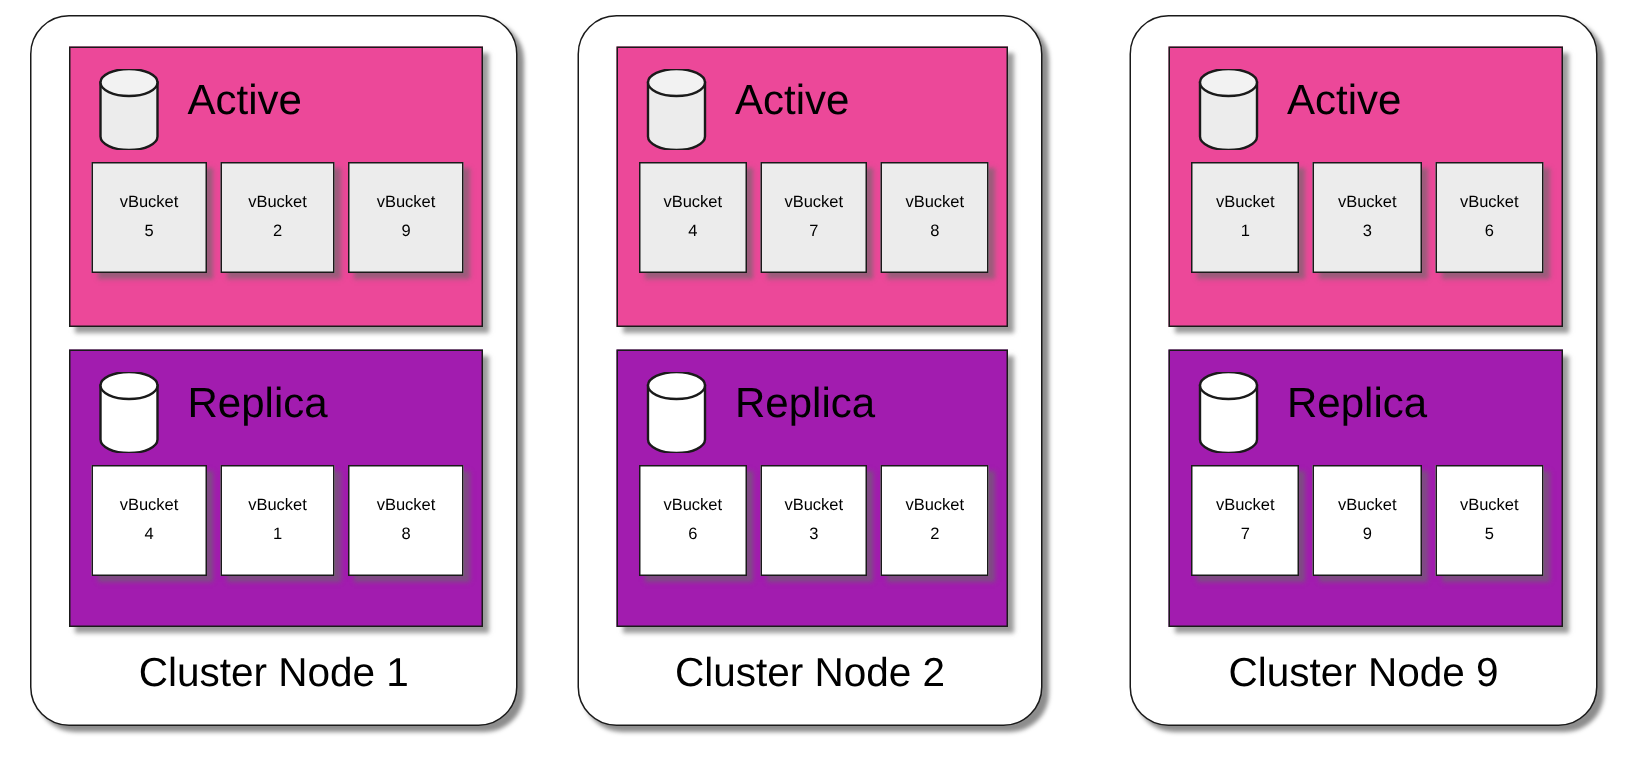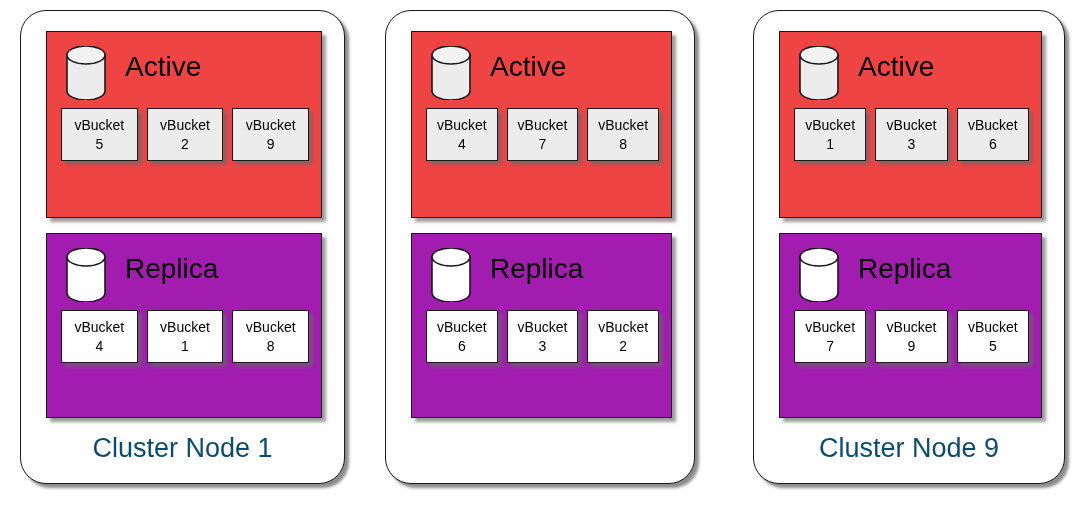--- a/index.html
+++ b/index.html
@@ -41,21 +41,21 @@
     position: absolute;
     left: 25px;
     right: 22px;
     border: 1.5px solid #1a1a1a;
     box-sizing: border-box;
     box-shadow: 4px 4px 3px rgba(90,90,90,0.6);
   }
   .panel.active-panel {
     top: 20px;
     height: 187px;
-    background: #ef4444;
+    background: #ec4899;
   }
   .panel.replica-panel {
     top: 222px;
     height: 185px;
     background: #a21caf;
   }
 
   
   .panel-head {
     position: relative;
@@ -85,48 +85,48 @@
     position: absolute;
     left: 14px;
     right: 12px;
     top: 76px;
     display: flex;
     justify-content: flex-start;
     gap: 9px;
   }
   .vbucket {
     width: 79px;
-    height: 53px;
+    height: 74px;
     border: 1.5px solid #1a1a1a;
     box-sizing: border-box;
     display: flex;
     flex-direction: column;
     align-items: center;
     justify-content: center;
-    font-size: 14px;
+    font-size: 11px;
     line-height: 19px;
     color: #000000;
     box-shadow: 4px 4px 3px rgba(105,105,105,0.62);
   }
   .active-panel .vbucket { background: #ececec; }
   .replica-panel .vbucket { background: #ffffff; }
 
   .vbucket .vb-label { display: block; }
   .vbucket .vb-id    { display: block; }
 
   
   .node-caption {
     position: absolute;
     left: 0;
     right: 0;
     top: 420px;
     text-align: center;
     font-size: 27px;
     line-height: 34px;
-    color: #0c4a6e;
+    color: #000000;
     white-space: nowrap;
   }
 </style>
 </head>
 <body>
 
 <div id="diagram">
 
   <div class="cluster-node n1">
 
@@ -232,20 +232,21 @@
           <span class="vb-label">vBucket</span>
           <span class="vb-id">3</span>
         </div>
         <div class="vbucket">
           <span class="vb-label">vBucket</span>
           <span class="vb-id">2</span>
         </div>
       </div>
     </div>
 
+    <div class="node-caption">Cluster Node 2</div>
   </div>
 
   <div class="cluster-node n3">
 
     <div class="panel active-panel">
       <div class="panel-head">
         <span class="cylinder">
           <svg viewBox="0 0 42 54" xmlns="http://www.w3.org/2000/svg">
             <path d="M2 9 L2 45 A19 9 0 0 0 40 45 L40 9 Z" fill="#ececec" stroke="#1a1a1a" stroke-width="1.6"></path>
             <ellipse cx="21" cy="9" rx="19" ry="9" fill="#f2f2f2" stroke="#1a1a1a" stroke-width="1.6"></ellipse>

